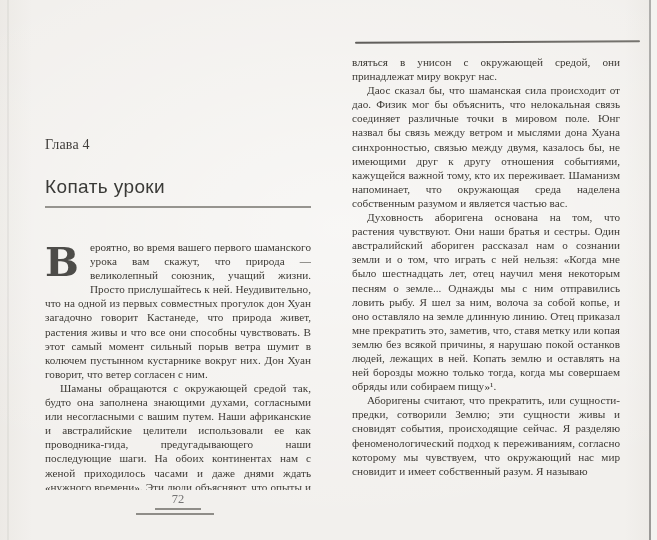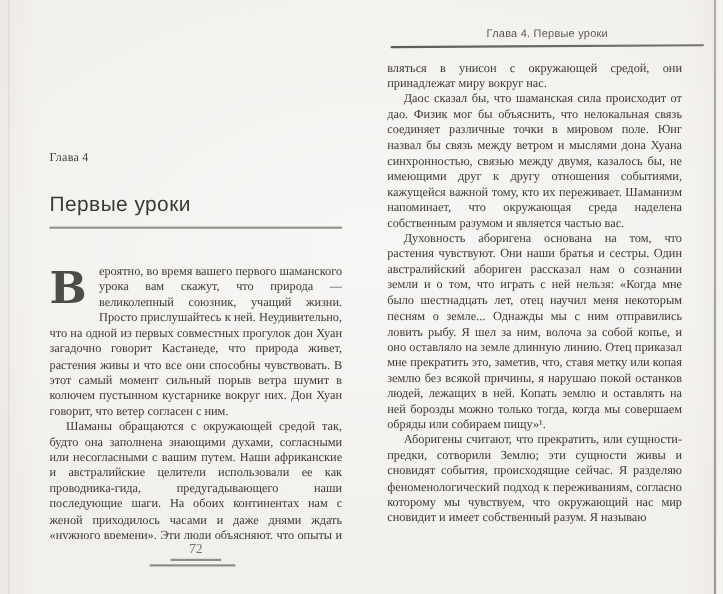--- a/index.html
+++ b/index.html
@@ -14,21 +14,21 @@
     font-family: "Liberation Serif", serif;
   }
 
   .page { position: absolute; top: 0; height: 540px; }
   #left-page  { left: 0;    width: 330px; }
   #right-page { left: 330px; width: 327px; }
 
   
   .chapter-label {
     position: absolute; left: 45px; top: 137px;
-    font-size: 11px; color: #403e3b; letter-spacing: 0.2px;
+    font-size: 14px; color: #403e3b; letter-spacing: 0.2px;
   }
   .chapter-title {
     position: absolute; left: 45px; top: 176px;
     font-family: "Liberation Sans", sans-serif;
     font-size: 19px; font-weight: 500;
     color: #3a3a37; letter-spacing: 0.4px;
   }
   .title-rule {
     position: absolute; left: 45px; top: 206px;
     width: 266px; height: 2px; background: #96948f;
@@ -86,37 +86,36 @@
   .scan-edge-right  { position: absolute; left: 649px; top: 0; width: 2px; height: 540px;
                       background: linear-gradient(#9a9a98, #7f7e7c); opacity: 0.75; }
   .scan-edge-left   { position: absolute; left: 7px; top: 0; width: 2px; height: 540px;
                       background: rgba(140,133,124,0.10); }
 </style>
 </head>
 <body>
 
 <div class="page" id="left-page">
   <div class="chapter-label">Глава 4</div>
-  <div class="chapter-title">Первые уроки</div>
+  <div class="chapter-title">Копать уроки</div>
   <div class="title-rule"></div>
 
   <div class="body-text" id="left-body">
     <p lang="ru"><span class="drop-cap">В</span><span>ероятно, во время вашего первого шаманского урока вам скажут, что природа — великолепный союзник, учащий жизни. Просто прислушайтесь к ней. Неудивительно, что на одной из первых совместных прогулок дон Хуан загадочно говорит Кастанеде, что природа живет, растения живы и что все они способны чувствовать. В этот самый момент сильный порыв ветра шумит в колючем пустынном кустарнике вокруг них. Дон Хуан говорит, что ветер согласен с ним.</span></p>
     <p lang="ru" class="indent">Шаманы обращаются с окружающей средой так, будто она заполнена знающими духами, согласными или несогласными с вашим путем. Наши африканские и австралийские целители использовали ее как проводника-гида, предугадывающего наши последующие шаги. На обоих континентах нам с женой приходилось часами и даже днями ждать «нужного времени». Эти люди объясняют, что опыты и идеи должны осущест-</p>
   </div>
 
   <div class="folio" id="left-folio">
     <div class="num">72</div>
     <div class="rule-short"></div>
     <div class="rule-long"></div>
   </div>
 </div>
 
 <div class="page" id="right-page">
-  <div class="running-header">Глава 4. Первые уроки</div>
   <div class="header-rule"></div>
 
   <div class="body-text" id="right-body">
     <p lang="ru">вляться в унисон с окружающей средой, они принадлежат миру вокруг нас.</p>
     <p lang="ru" class="indent">Даос сказал бы, что шаманская сила происходит от дао. Физик мог бы объяснить, что нелокальная связь соединяет различные точки в мировом поле. Юнг назвал бы связь между ветром и мыслями дона Хуана синхронностью, связью между двумя, казалось бы, не имеющими друг к другу отношения событиями, кажущейся важной тому, кто их переживает. Шаманизм напоминает, что окружающая среда наделена собственным разумом и является частью вас.</p>
     <p lang="ru" class="indent">Духовность аборигена основана на том, что растения чувствуют. Они наши братья и сестры. Один австралийский абориген рассказал нам о сознании земли и о том, что играть с ней нельзя: «Когда мне было шестнадцать лет, отец научил меня некоторым песням о земле... Однажды мы с ним отправились ловить рыбу. Я шел за ним, волоча за собой копье, и оно оставляло на земле длинную линию. Отец приказал мне прекратить это, заметив, что, ставя метку или копая землю без всякой причины, я нарушаю покой останков людей, лежащих в ней. Копать землю и оставлять на ней борозды можно только тогда, когда мы совершаем обряды или собираем пищу»¹.</p>
     <p lang="ru" class="indent">Аборигены считают, что прекратить, или сущности-предки, сотворили Землю; эти сущности живы и сновидят события, происходящие сейчас. Я разделяю феноменологический подход к переживаниям, согласно которому мы чувствуем, что окружающий нас мир сновидит и имеет собственный разум. Я называю</p>
   </div>
 
 </div>

